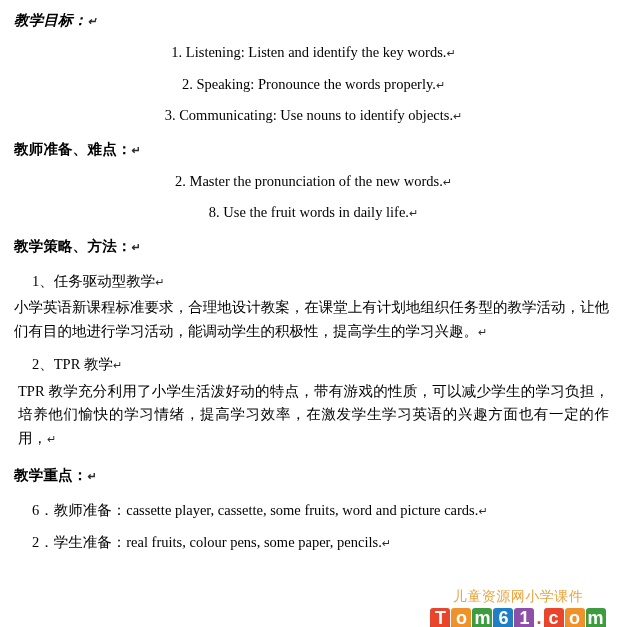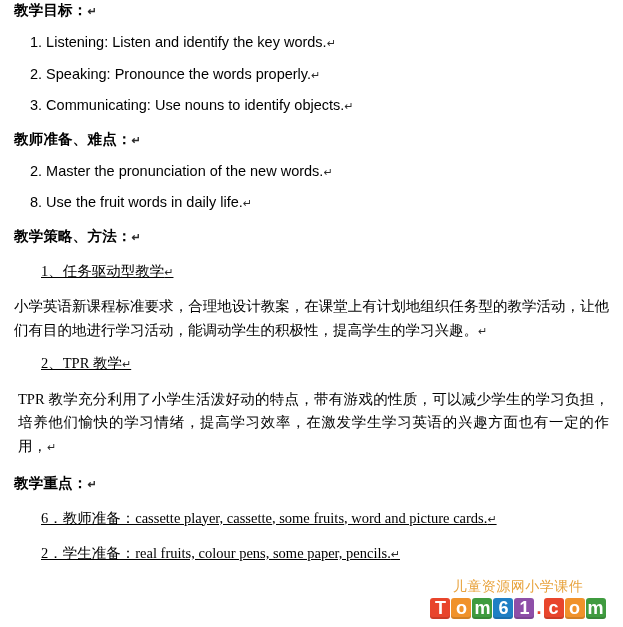--- a/index.html
+++ b/index.html
@@ -23,37 +23,37 @@
   }
   .heading {
     font-family: "Liberation Sans", sans-serif;
     font-weight: bold;
     font-size: 14.5px;
     line-height: 1.2;
     margin: 0;
     padding: 0;
     letter-spacing: 0.2px;
   }
-  .h-gap-first { margin-top: 2px; }
+  .h-gap-first { margin-top: 12px; font-style: italic; }
   .h-gap { margin-top: 17px; }
   .line {
-    font-family: Liberation Sans, sans-serif;
+    font-family: Liberation Serif, serif;
     font-size: 14.5px;
     line-height: 1.25;
-    margin: 12px;
+    margin: 4px;
     padding: 0;
     white-space: nowrap;
+    text-align: center;
   }
   .line-cn {
     font-family: "Liberation Serif", serif;
     font-size: 14.5px;
     line-height: 1.55;
-    margin: 13px;
+    margin: 4px;
     padding: 0;
-    text-decoration: underline;
   }
   .list-gap { margin-top: 14px; }
   .list-gap-sm { margin-top: 13px; }
   .para-gap { margin-top: 10px; }
   .indent-1 { padding-left: 4px; }
   .indent-2 { padding-left: 14px; }
   .pilcrow {
     font-size: 11px;
     color: #2b2b2b;
     vertical-align: baseline;

